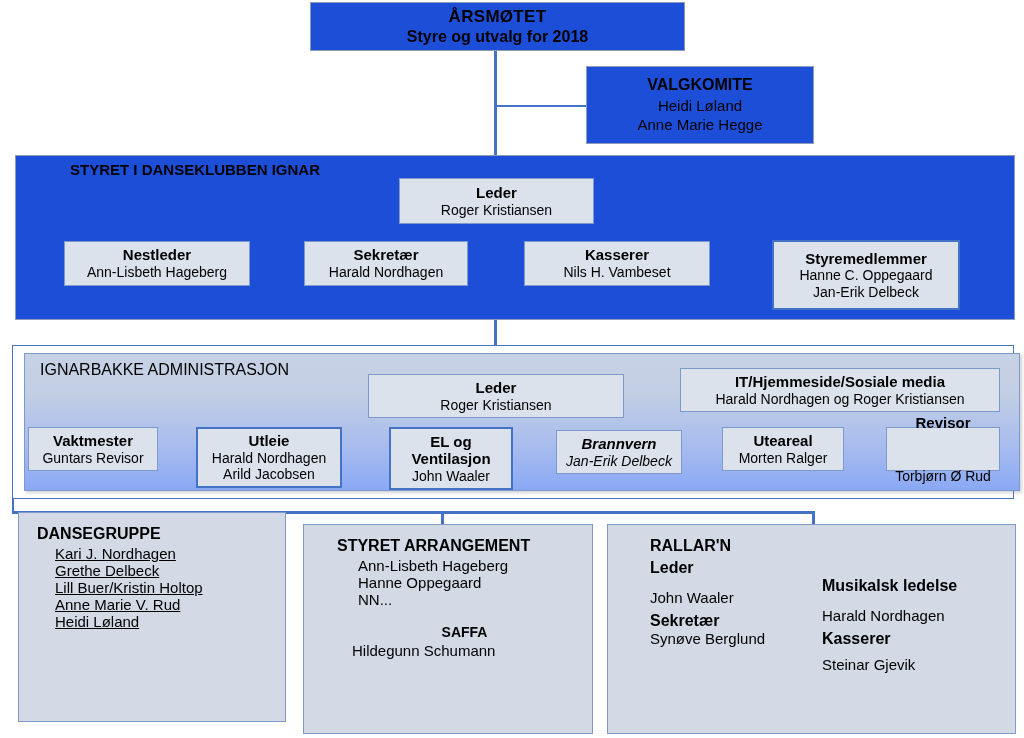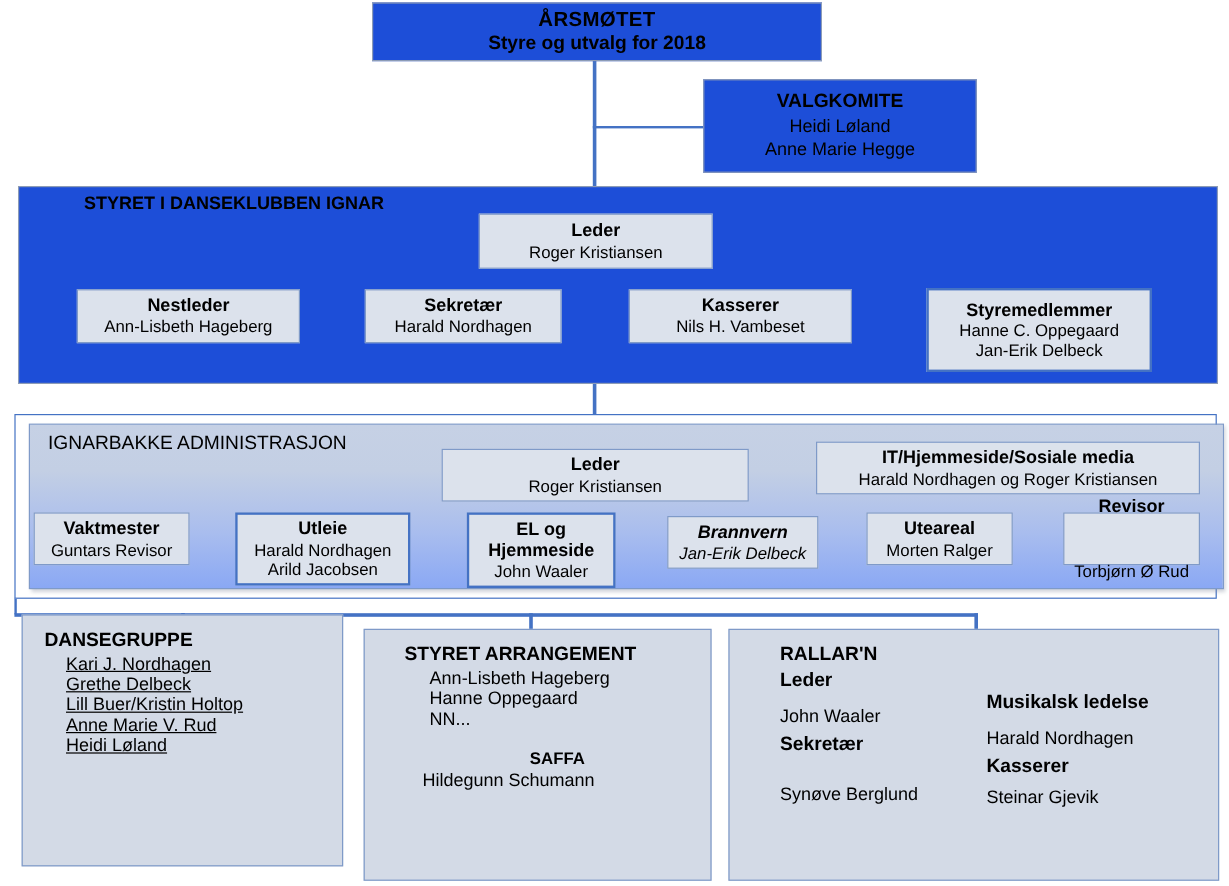--- a/index.html
+++ b/index.html
@@ -204,21 +204,21 @@
   </div>
 
   <div class="box leaf strongborder" style="left:196px; top:427px; width:146px; height:61px;">
     <div class="t">Utleie</div>
     <div class="n">Harald Nordhagen</div>
     <div class="n">Arild Jacobsen</div>
   </div>
 
   <div class="box leaf strongborder" style="left:389px; top:427px; width:124px; height:63px;">
     <div class="t" style="white-space:pre-line;">EL og
-Hjemmeside</div>
+Ventilasjon</div>
     <div class="n">John Waaler</div>
   </div>
 
   <div class="box leaf" style="left:556px; top:430px; width:126px; height:44px;font-style:italic;">
     <div class="t">Brannvern</div>
     <div class="n">Jan-Erik Delbeck</div>
   </div>
 
   <div class="box leaf" style="left:722px; top:427px; width:122px; height:44px;">
     <div class="t">Uteareal</div>
@@ -254,21 +254,21 @@
     </div>
   </div>
 
   <div class="group" style="left:607px; top:524px; width:409px; height:210px; padding:12px 0 0 0;">
     <div class="hd" style="margin-left:42px;">RALLAR'N</div>
     <div style="display:flex; margin-left:42px; margin-top:4px;">
       <div style="width:172px;">
         <div class="hd">Leder</div>
         <div class="li" style="margin-top:12px;">John Waaler</div>
         <div class="hd" style="margin-top:6px;">Sekretær</div>
-        <div class="li" style="margin-top:24px;">Synøve Berglund</div>
+        <div class="li" style="margin-top:0;">Synøve Berglund</div>
       </div>
       <div style="width:190px;">
         <div class="hd" style="margin-top:18px;">Musikalsk ledelse</div>
         <div class="li" style="margin-top:12px;">Harald Nordhagen</div>
         <div class="hd" style="margin-top:6px;">Kasserer</div>
         <div class="li" style="margin-top:8px;">Steinar Gjevik</div>
       </div>
     </div>
   </div>
 

